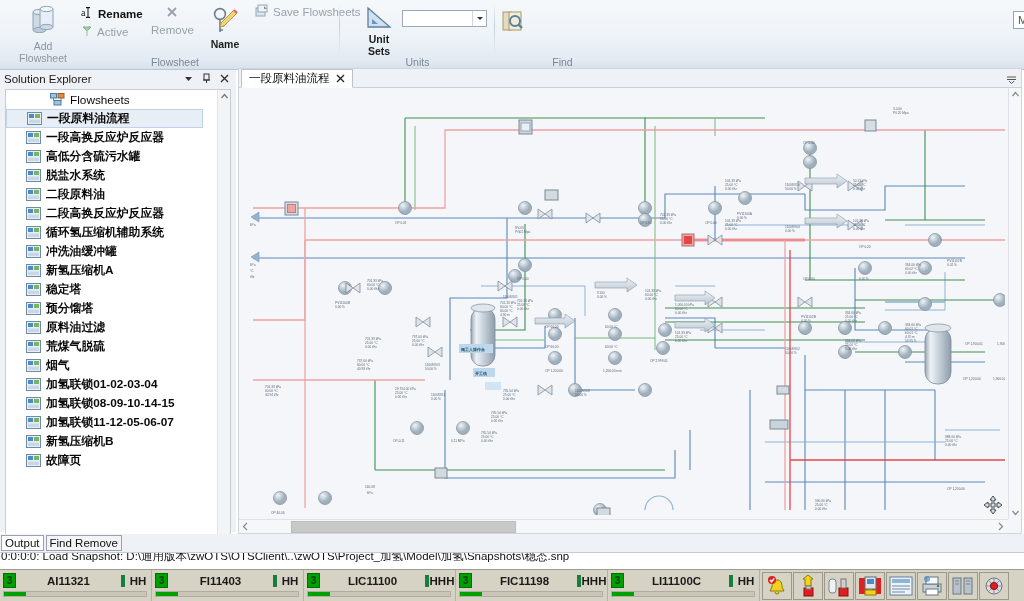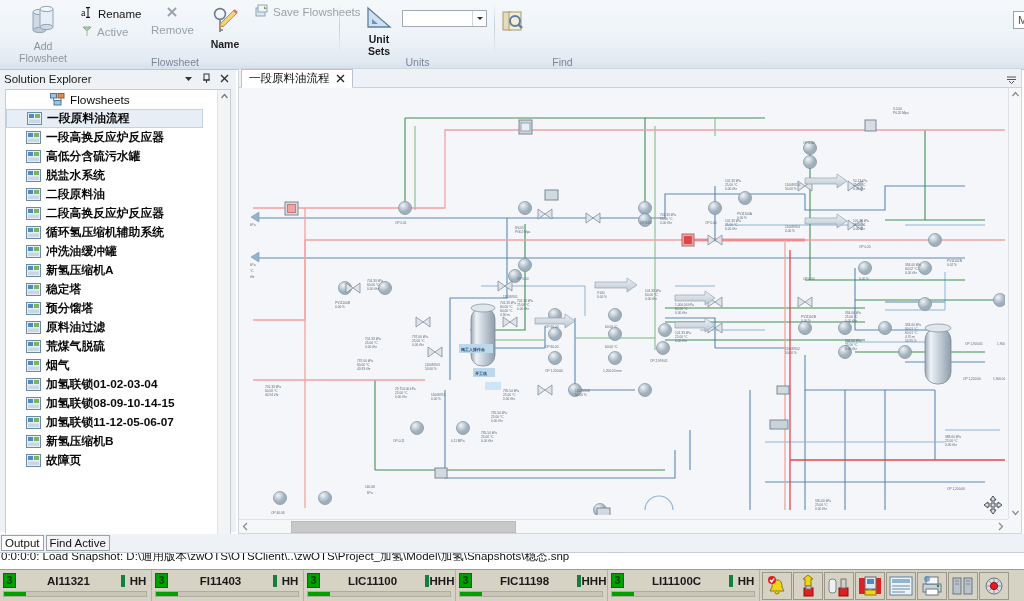--- a/index.html
+++ b/index.html
@@ -158,21 +158,21 @@
 
       <div class="smbtn enabled" style="left:78px;top:5px;">
         <span>
           <svg width="13" height="13" viewBox="0 0 13 13">
             <text x="0" y="10" font-size="10" font-family="Liberation Serif, serif" fill="#111">a</text>
             <rect x="6.5" y="1" width="1" height="11" fill="#111"></rect>
             <rect x="5" y="1" width="4" height="1.2" fill="#111"></rect>
             <rect x="5" y="10.8" width="4" height="1.2" fill="#111"></rect>
           </svg>
         </span>
-        <span style="font-weight:normal;">Rename</span>
+        <span style="font-weight:bold;">Rename</span>
       </div>
 
       <div class="smbtn" style="left:78px;top:24px;">
         <span>
           <svg width="12" height="12" viewBox="0 0 12 12">
             <path d="M2 2 L10 2 L6 6 Z" fill="#9fcfa4" stroke="#7fae84"></path>
             <rect x="5.4" y="2" width="1.2" height="9" fill="#9fcfa4"></rect>
           </svg>
         </span>
         <span>Active</span>
@@ -927,21 +927,21 @@
               <path d="M5 3 L8.5 6.5 L5 10" stroke="#888" fill="none" stroke-width="1.2"></path>
             </svg>
         </div>
       </div>
     </div>
   </div>
 
   <div class="outarea">
     <div class="outtabs" id="output-tabs">
         <div class="otab active">Output</div>
-        <div class="otab">Find Active</div>
+        <div class="otab">Find Remove</div>
       </div>
     <div class="outbody">
       <div class="outline1">0:0:0:0: Load Snapshot: D:\通用版本\zwOTS\OTSClient\..\zwOTS\Project_加氢\Model\加氢\Snapshots\稳态.snp</div>
     </div>
   </div>
 
   <div class="alarmbar">
     <div id="alarm-list" style="display:flex;">
         <div class="alarm">
           <div class="arow">

